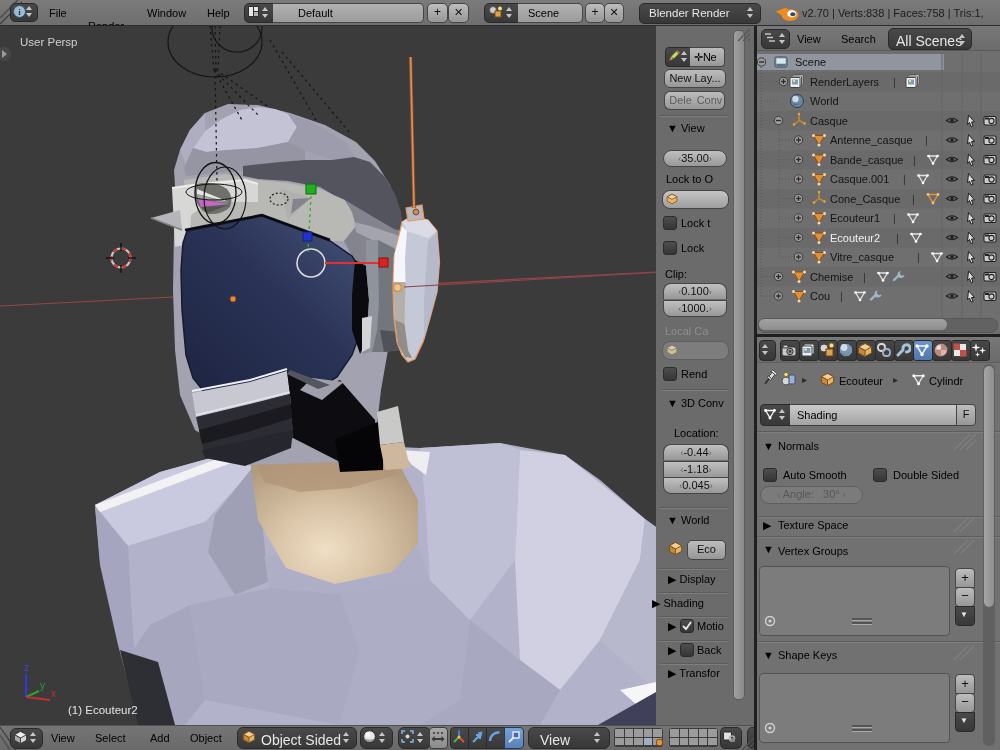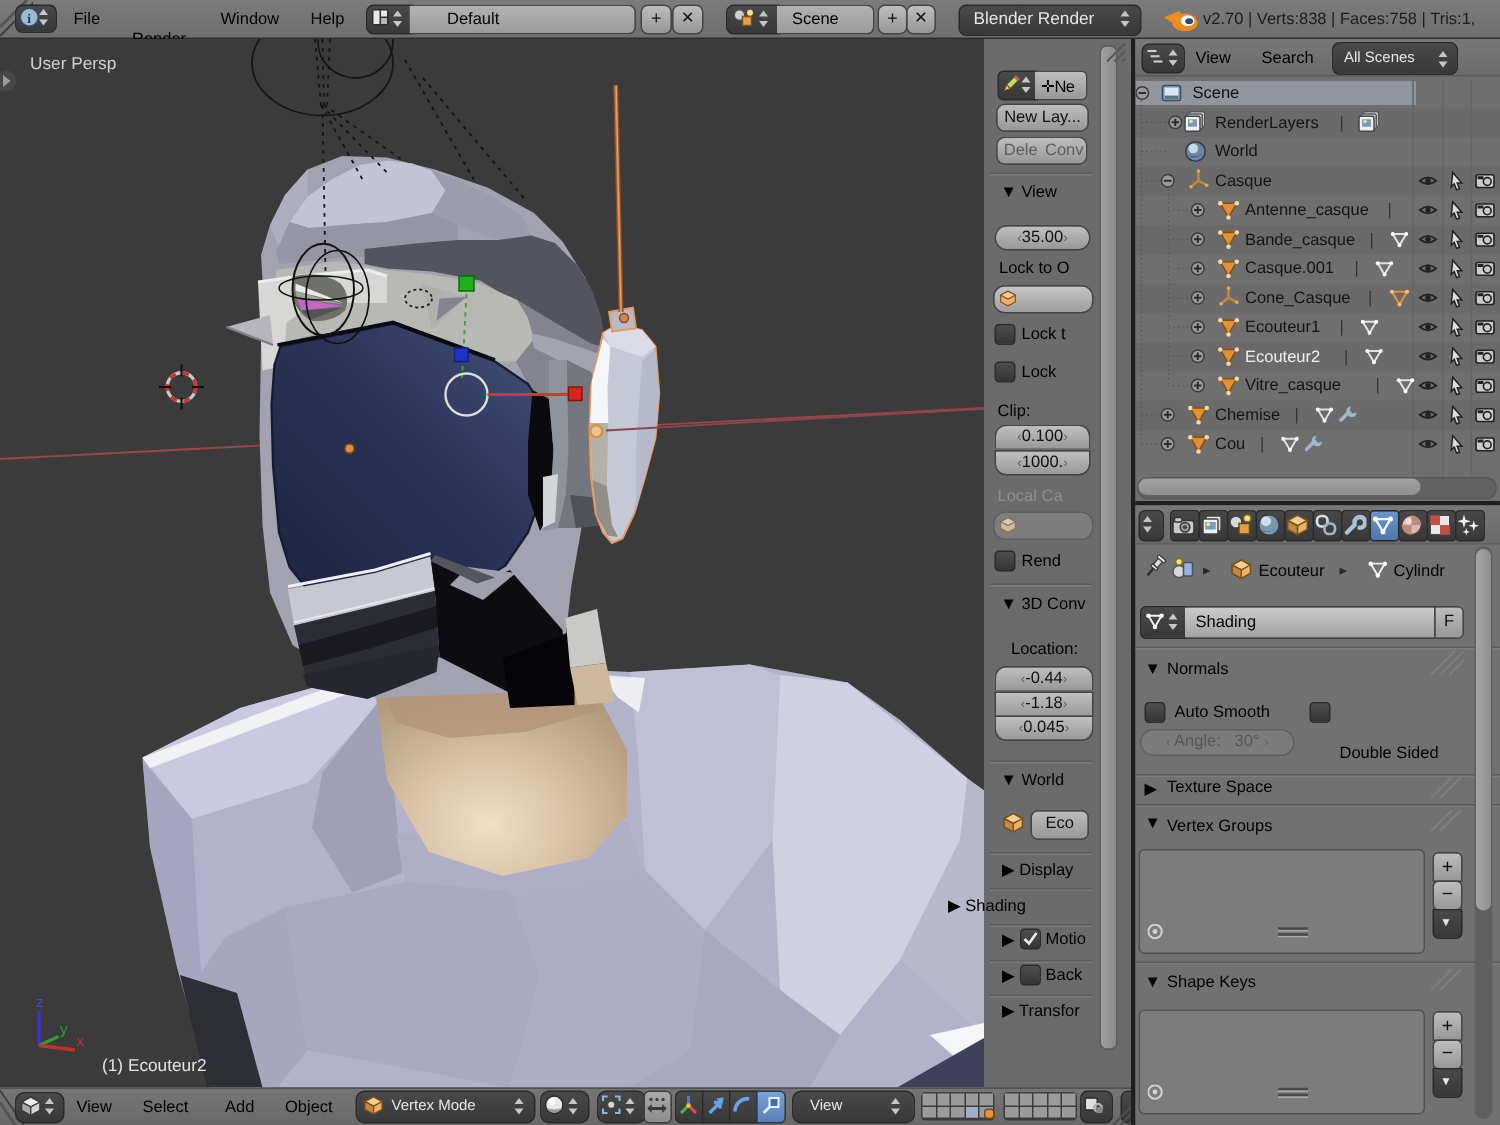--- a/index.html
+++ b/index.html
@@ -1,18 +1,18 @@
 <!DOCTYPE html>
 <html><head><meta charset="utf-8">
 <style>
 html,body{margin:0;padding:0}
 body{width:1000px;height:750px;position:relative;overflow:hidden;font-family:"Liberation Sans",sans-serif;background:#727272;-webkit-font-smoothing:antialiased}
 .abs{position:absolute}
 .txt{font-size:11px;color:#000;white-space:nowrap}
-.wtxt{font-size:10px;color:#e6e6e6;white-space:nowrap}
+.wtxt{font-size:14px;color:#e6e6e6;white-space:nowrap}
 .gtxt{font-size:11px;color:#595959;white-space:nowrap}
 .pill{position:absolute;background:linear-gradient(#c0c0c0,#989898);border:1px solid #454545;border-radius:9px;font-size:11px;color:#111;text-align:center;line-height:15px}
 .pilld{position:absolute;background:#7b7b7b;border:1px solid #5e5e5e;border-radius:9px;font-size:11px;color:#575757;text-align:center;line-height:15px}
 .btn{position:absolute;background:linear-gradient(#bdbdbd,#979797);border:1px solid #454545;border-radius:4px;font-size:11px;color:#111;text-align:center}
 .drop{position:absolute;background:linear-gradient(#494949,#383838);border:1px solid #2a2a2a;border-radius:4px;color:#e8e8e8;font-size:11px}
 .chk{position:absolute;width:12px;height:12px;background:linear-gradient(#4e4e4e,#353535);border:1px solid #2b2b2b;border-radius:3px}
 .arr{color:#5e5e5e;font-size:9px}
 .sep{position:absolute;height:1px;background:#5c5c5c;box-shadow:0 1px 0 #7e7e7e}
 .updn{position:absolute;width:7px;height:11px}.updn::before{content:"";position:absolute;left:0;top:0;border-left:3.5px solid transparent;border-right:3.5px solid transparent;border-bottom:4.5px solid #c6c6c6}.updn::after{content:"";position:absolute;left:0;bottom:0;border-left:3.5px solid transparent;border-right:3.5px solid transparent;border-top:4.5px solid #c6c6c6}
 </style></head>
@@ -263,21 +263,21 @@
 <div class="txt abs" style="left:667px;top:514px">▼ World</div>
 <svg class="abs" style="left:668px;top:541px" width="15" height="15" viewBox="0 0 16 16">
     <path d="M8 1.5 L14.5 5 L14.5 11 L8 14.5 L1.5 11 L1.5 5 Z" fill="#e8b269" stroke="#7a5015"></path>
     <path d="M8 1.5 L14.5 5 L8 8.5 L1.5 5 Z" fill="#f3cf96" stroke="#7a5015"></path>
     <path d="M8 8.5 L8 14.5 L1.5 11 L1.5 5 Z" fill="#c08a40" stroke="#7a5015"></path>
   </svg>
 <div class="btn" style="left:687px;top:540px;width:37px;height:18px;line-height:17px;border-radius:5px">Eco</div>
 <div class="sep" style="left:660px;top:568px;width:68px"></div>
 <div class="txt abs" style="left:668px;top:573px">▶ Display</div>
 <div class="sep" style="left:660px;top:592px;width:68px"></div>
-<div class="txt abs" style="left:632px;top:597px">▶ Shading</div>
+<div class="txt abs" style="left:652px;top:597px">▶ Shading</div>
 <div class="sep" style="left:660px;top:616px;width:68px"></div>
 <div class="txt abs" style="left:668px;top:620px">▶</div>
 <div class="chk" style="left:680px;top:619px"></div>
 <svg class="abs" style="left:681px;top:620px" width="12" height="12">
     <path d="M2 6 L5 9 L10 2" stroke="#e8e8e8" stroke-width="1.8" fill="none"></path>
   </svg>
 <div class="txt abs" style="left:697px;top:620px">Motio</div>
 <div class="sep" style="left:660px;top:640px;width:68px"></div>
 <div class="txt abs" style="left:668px;top:644px">▶</div>
 <div class="chk" style="left:680px;top:643px"></div>
@@ -307,21 +307,21 @@
 <div class="txt abs" style="left:51px;top:732px">View</div>
 <div class="txt abs" style="left:95px;top:732px">Select</div>
 <div class="txt abs" style="left:150px;top:732px">Add</div>
 <div class="txt abs" style="left:190px;top:732px">Object</div>
 <div class="drop" style="left:237px;top:727px;width:118px;height:20px;border-radius:6px"></div>
 <svg class="abs" style="left:242px;top:730px" width="14" height="14" viewBox="0 0 16 16">
     <path d="M8 1.5 L14.5 5 L14.5 11 L8 14.5 L1.5 11 L1.5 5 Z" fill="#e8b269" stroke="#7a5015"></path>
     <path d="M8 1.5 L14.5 5 L8 8.5 L1.5 5 Z" fill="#f3cf96" stroke="#7a5015"></path>
     <path d="M8 8.5 L8 14.5 L1.5 11 L1.5 5 Z" fill="#c08a40" stroke="#7a5015"></path>
   </svg>
-<div class="wtxt abs" style="left:261px;top:732px">Vertex Mode</div>
+<div class="wtxt abs" style="left:261px;top:732px">Object Sided</div>
 <div class="updn" style="left:343px;top:732px;width:8px"></div>
 <div class="drop" style="left:360px;top:727px;width:31px;height:20px;border-radius:6px"></div>
 <svg class="abs" style="left:363px;top:730px" width="13" height="13">
     <circle cx="6.5" cy="6.5" r="5.8" fill="#e8e8e8" stroke="#2c2c2c"></circle>
     <circle cx="4.8" cy="4.5" r="2.3" fill="#fff"></circle>
     <path d="M1.2 8.5 A5.8 5.8 0 0 0 11.8 8.5 Q6.5 10.8 1.2 8.5 Z" fill="#9a9a9a"></path>
   </svg>
 <div class="updn" style="left:379px;top:732px;width:8px"></div>
 <div class="drop" style="left:398px;top:727px;width:31px;height:20px;border-radius:6px"></div>
 <svg class="abs" style="left:401px;top:730px" width="13" height="13">
@@ -893,21 +893,21 @@
 <svg class="abs" style="left:950px;top:434px" width="26" height="18">
     <g stroke="#7e7e7e" stroke-width="1.5">
       <line x1="4" y1="16" x2="20" y2="0"></line>
       <line x1="10" y1="16" x2="26" y2="0"></line>
       <line x1="16" y1="16" x2="30" y2="2"></line>
     </g>
   </svg>
 <div class="chk" style="left:763px;top:468px"></div>
 <div class="txt abs" style="left:783px;top:469px">Auto Smooth</div>
 <div class="chk" style="left:873px;top:468px"></div>
-<div class="txt abs" style="left:893px;top:496px">Double Sided</div>
+<div class="txt abs" style="left:893px;top:469px">Double Sided</div>
 <div class="pilld" style="left:760px;top:486px;width:101px;height:16px"><span class="arr">‹</span> Angle: &nbsp;&nbsp;30° <span class="arr">›</span></div>
 <div class="sep" style="left:757px;top:516px;width:243px"></div>
 <div class="txt abs" style="left:763px;top:519px">▶</div>
 <div class="txt abs" style="left:778px;top:519px">Texture Space</div>
 <svg class="abs" style="left:950px;top:518px" width="26" height="16">
     <g stroke="#7e7e7e" stroke-width="1.5">
       <line x1="4" y1="14" x2="18" y2="0"></line>
       <line x1="10" y1="14" x2="24" y2="0"></line>
     </g>
   </svg>

